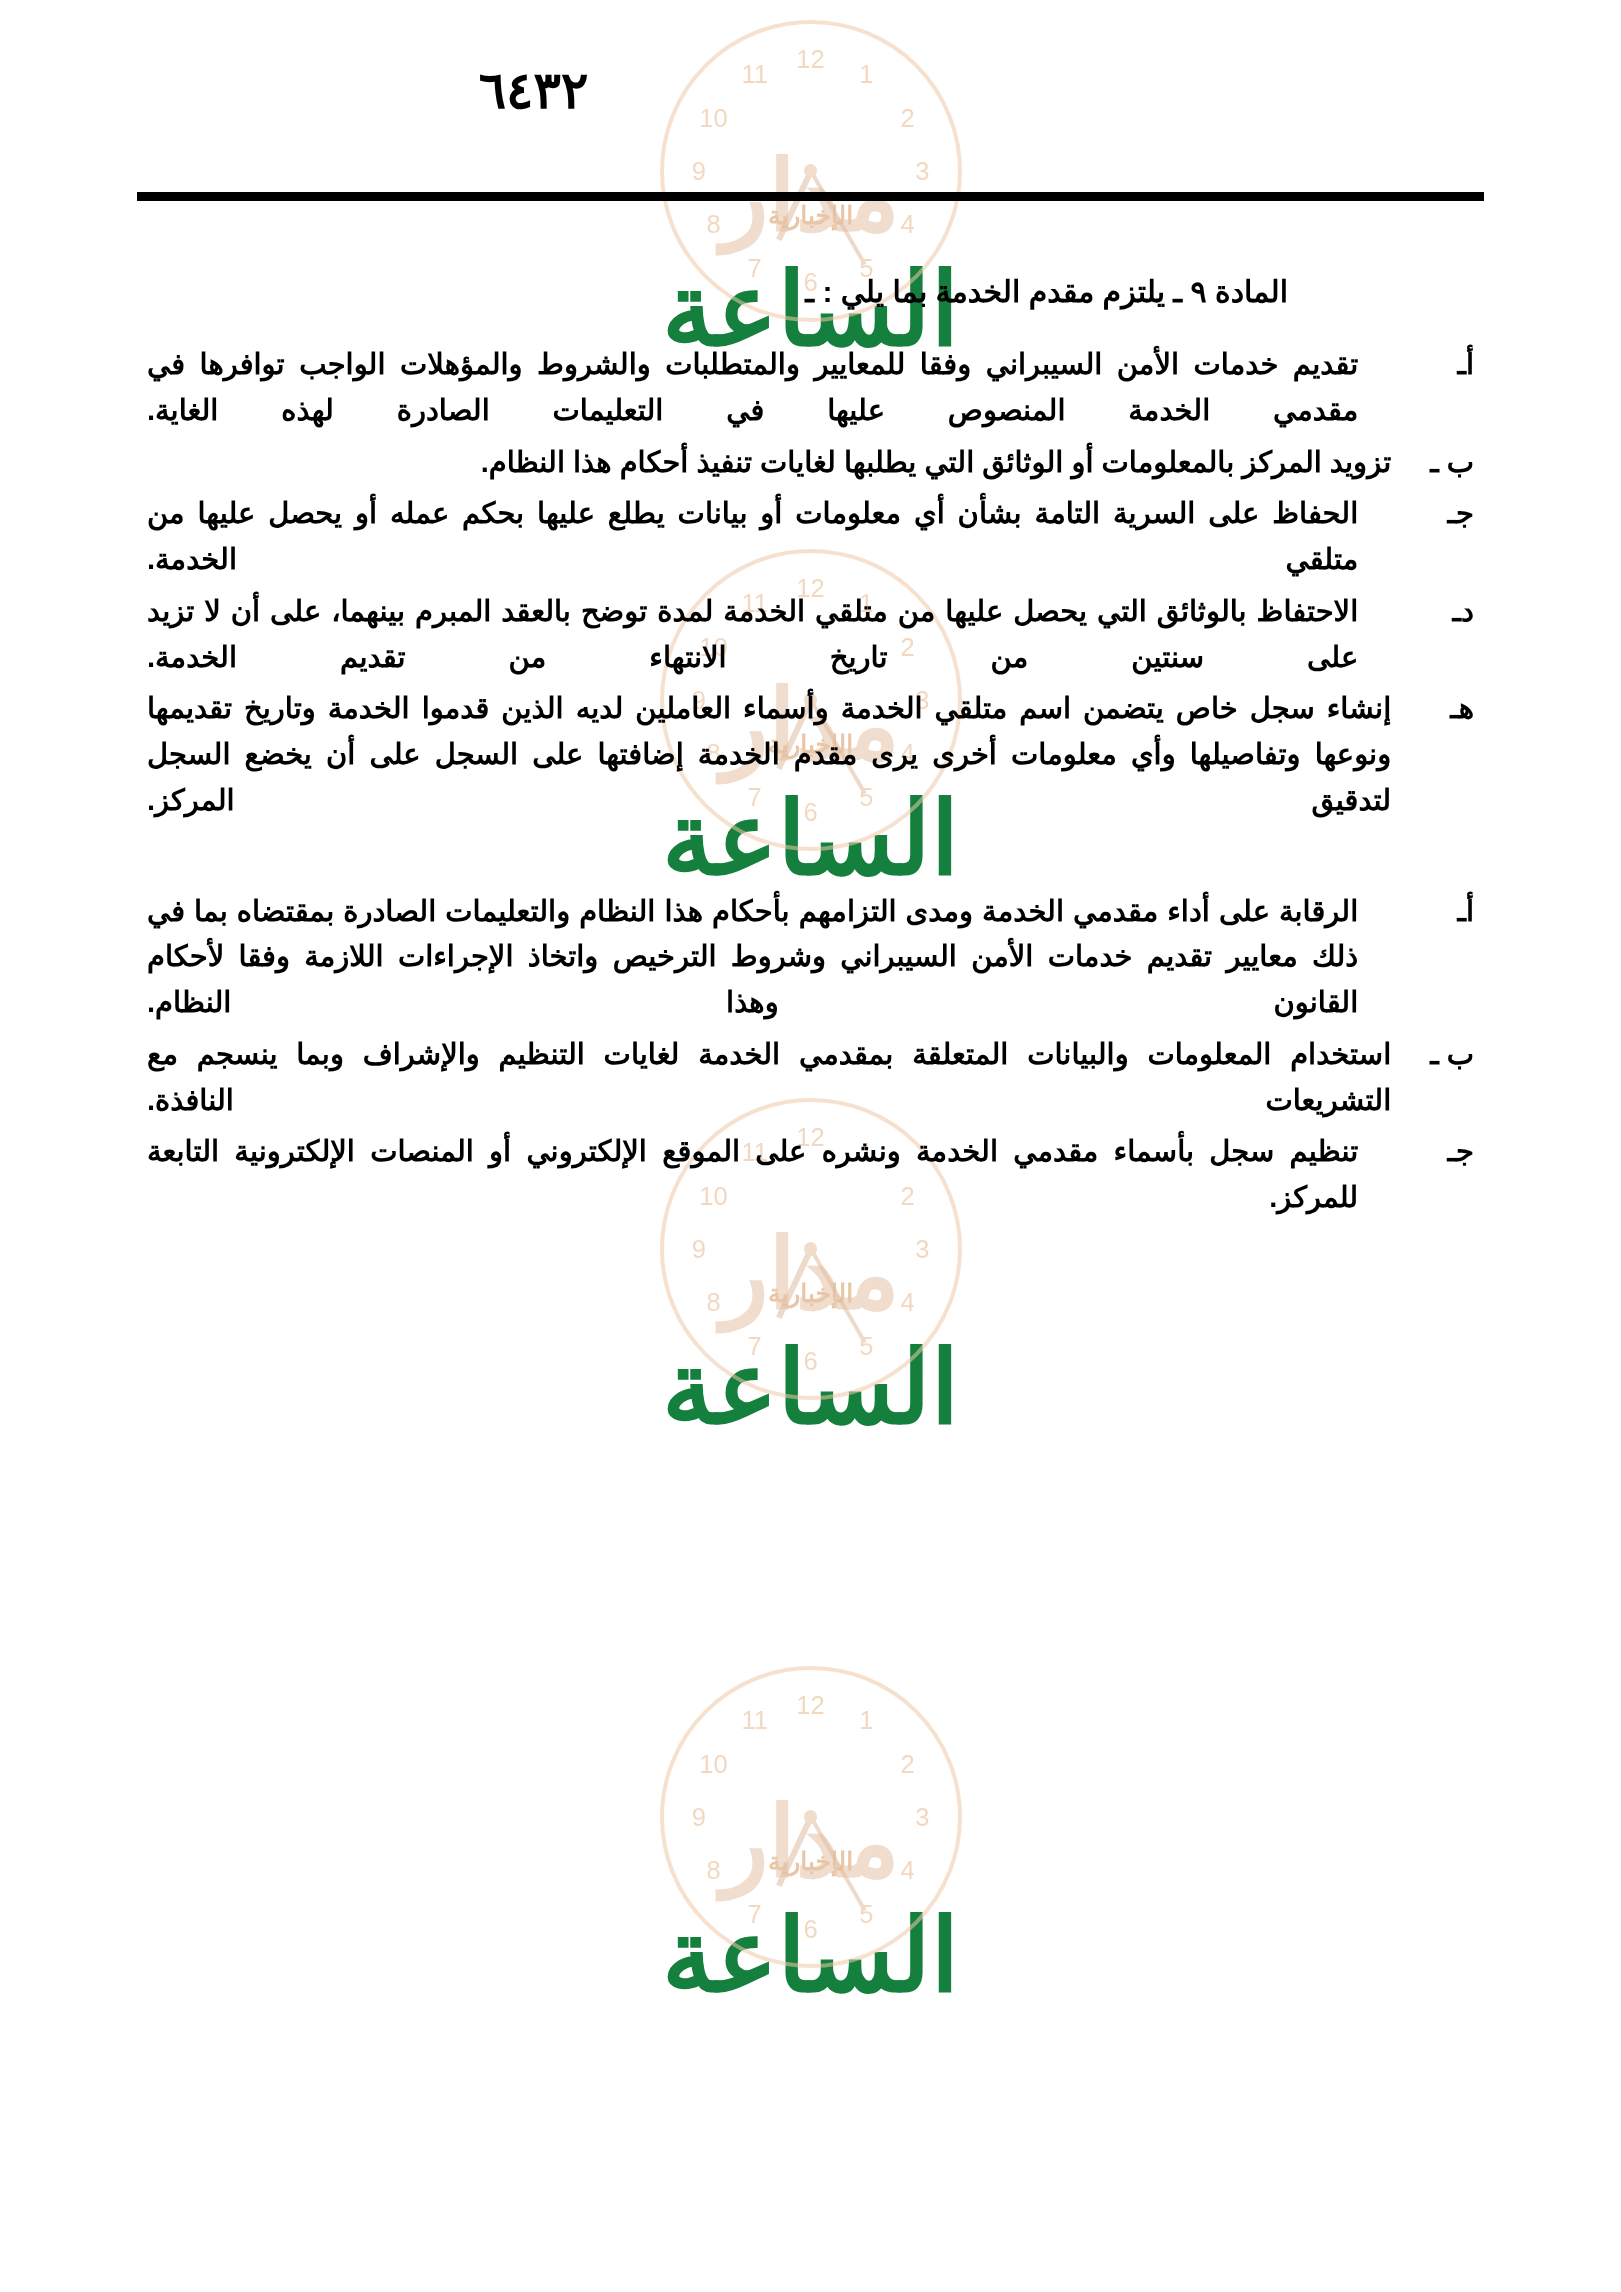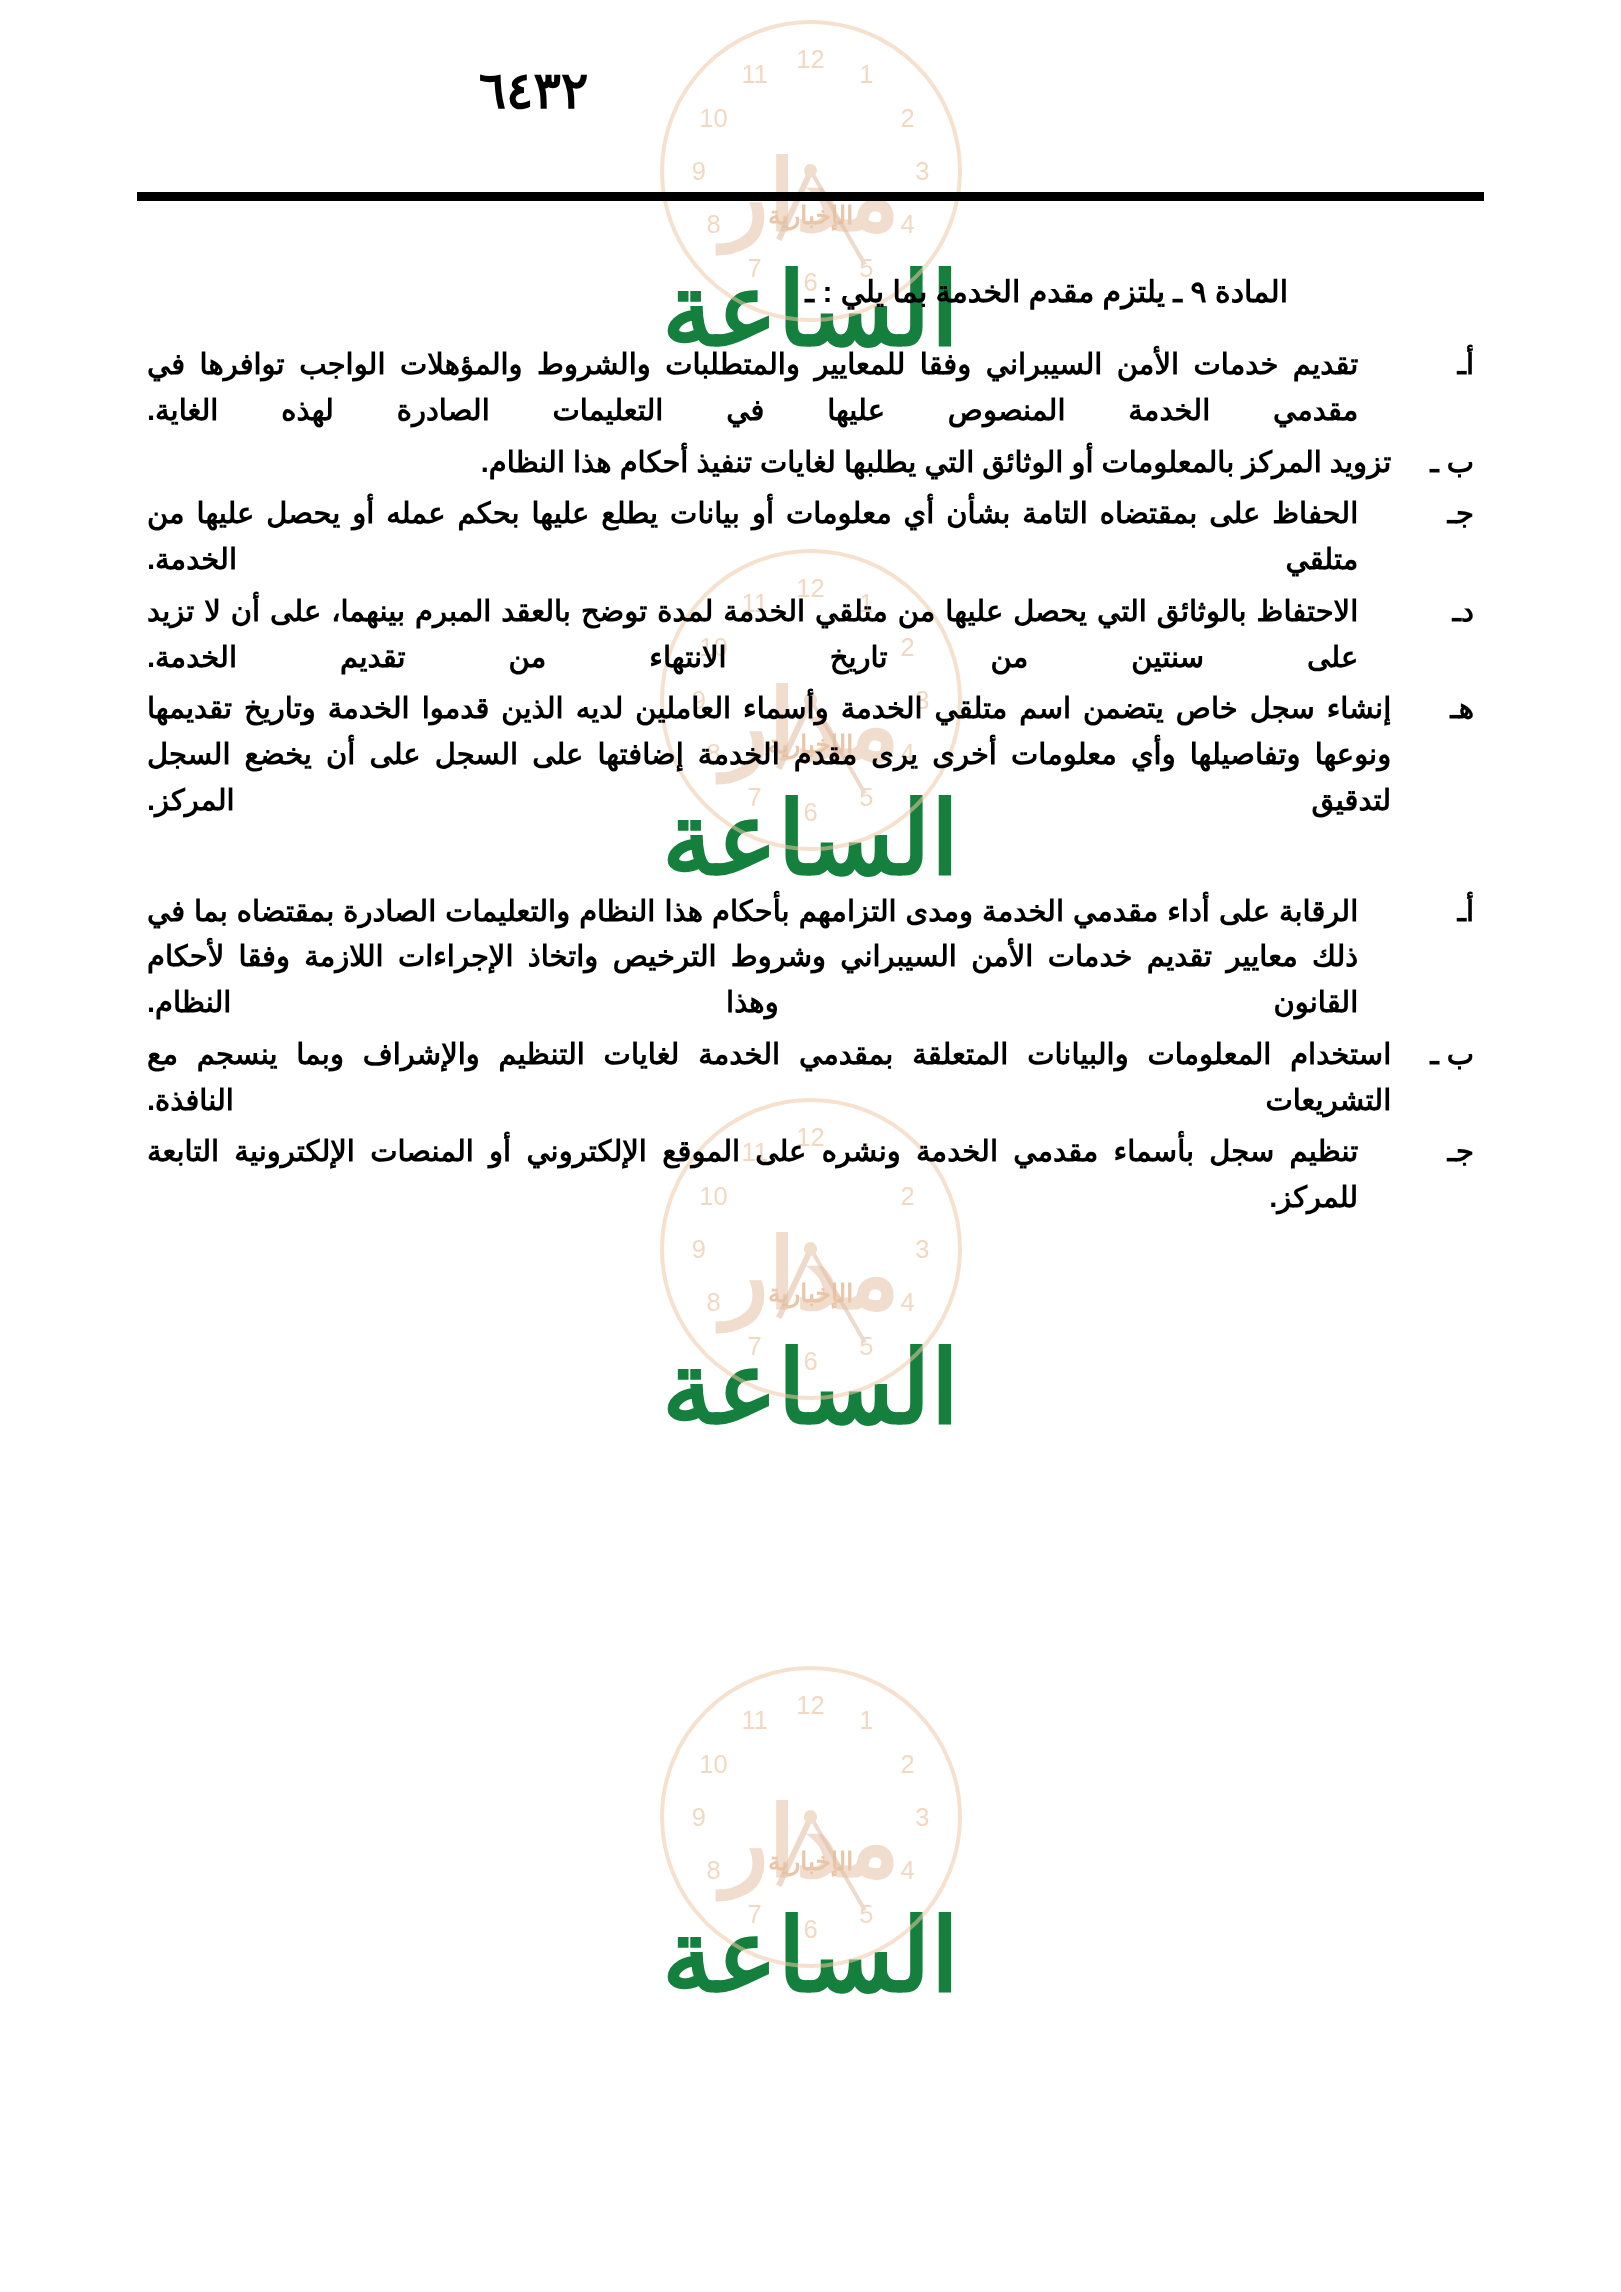--- a/index.html
+++ b/index.html
@@ -311,21 +311,21 @@
       <div class="text indent-a">تقديم خدمات الأمن السيبراني وفقا للمعايير والمتطلبات والشروط والمؤهلات الواجب توافرها في مقدمي الخدمة المنصوص عليها في التعليمات الصادرة لهذه الغاية.</div>
     </div>
 
     <div class="clause">
       <div class="marker">ب ـ</div>
       <div class="text">تزويد المركز بالمعلومات أو الوثائق التي يطلبها لغايات تنفيذ أحكام هذا النظام.</div>
     </div>
 
     <div class="clause justify-last">
       <div class="marker">جـ</div>
-      <div class="text indent-a">الحفاظ على بمقتضاه التامة بشأن أي معلومات أو بيانات يطلع عليها بحكم عمله أو يحصل عليها من متلقي الخدمة.</div>
+      <div class="text indent-a">الحفاظ على السرية التامة بشأن أي معلومات أو بيانات يطلع عليها بحكم عمله أو يحصل عليها من متلقي الخدمة.</div>
     </div>
 
     <div class="clause justify-last">
       <div class="marker">دـ</div>
       <div class="text indent-a">الاحتفاظ بالوثائق التي يحصل عليها من متلقي الخدمة لمدة توضح بالعقد المبرم بينهما، على أن لا تزيد على سنتين من تاريخ الانتهاء من تقديم الخدمة.</div>
     </div>
 
     <div class="clause justify-last">
       <div class="marker">هـ</div>
       <div class="text">إنشاء سجل خاص يتضمن اسم متلقي الخدمة وأسماء العاملين لديه الذين قدموا الخدمة وتاريخ تقديمها ونوعها وتفاصيلها وأي معلومات أخرى يرى مقدم الخدمة إضافتها على السجل على أن يخضع السجل لتدقيق المركز.</div>

